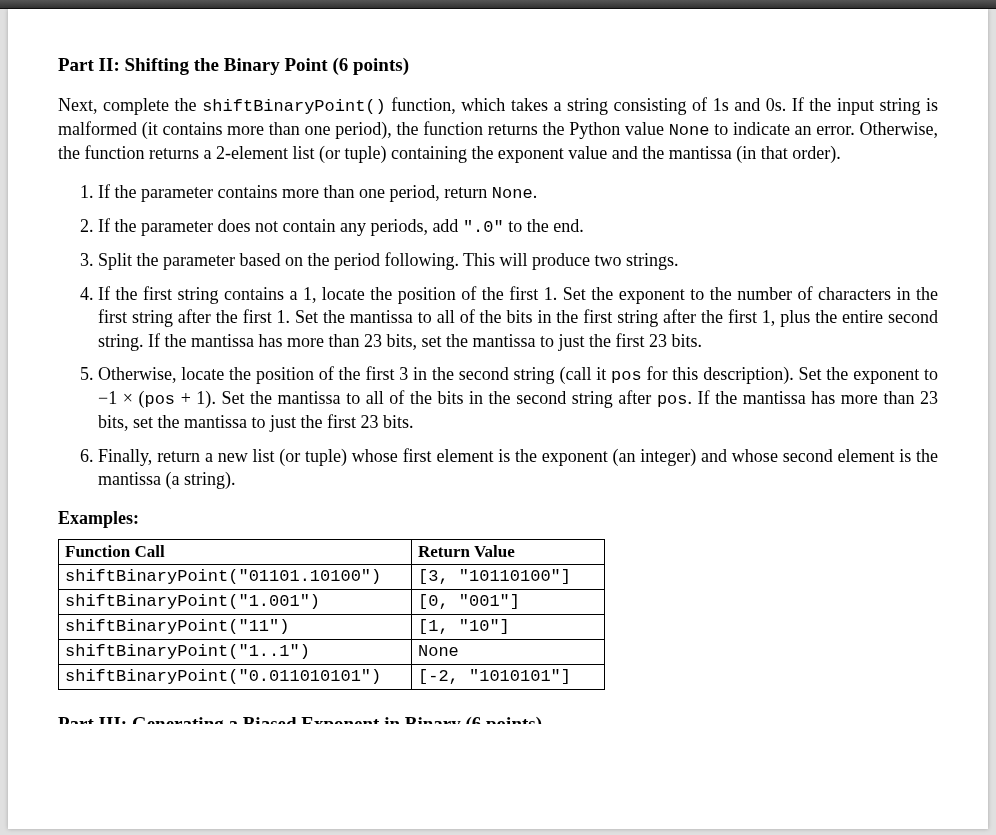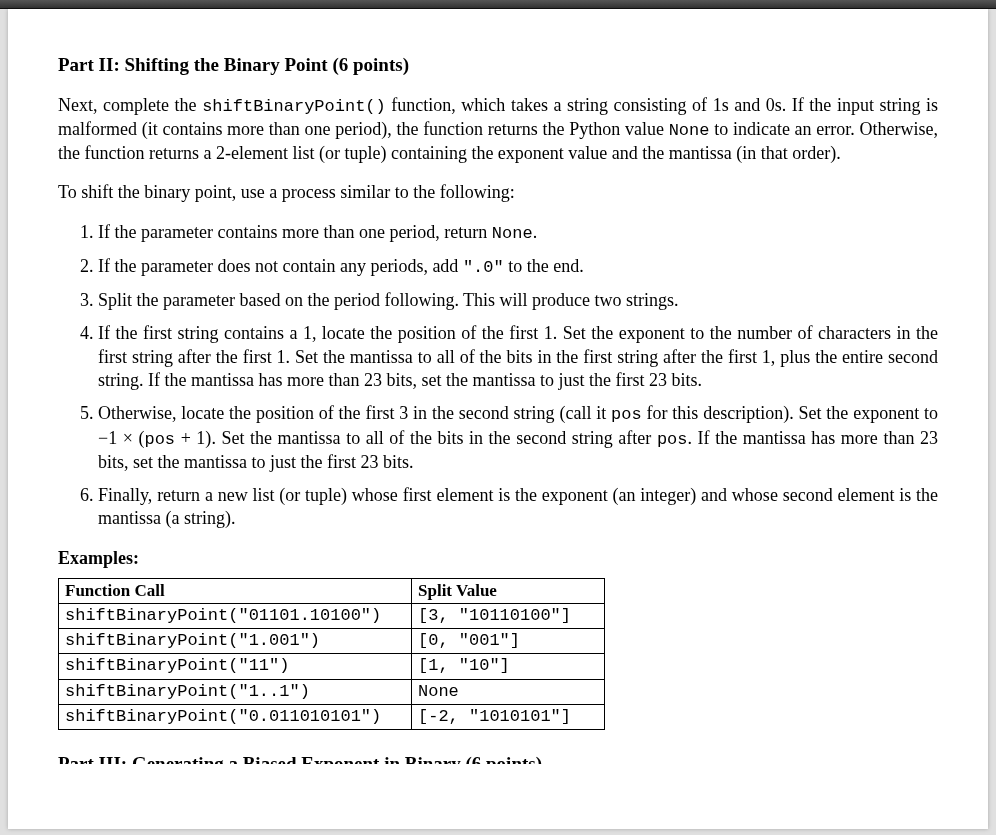--- a/index.html
+++ b/index.html
@@ -108,21 +108,20 @@
     <h2 class="section">Part II: Shifting the Binary Point (6 points)</h2>
 
     <p class="para lead">
       <span>Next, complete the </span>
       <code class="tt">shiftBinaryPoint()</code>
       <span> function, which takes a string consisting of 1s and 0s. If the input string is malformed (it contains more than one period), the function returns the Python value </span>
       <code class="tt">None</code>
       <span> to indicate an error. Otherwise, the function returns a 2-element list (or tuple) containing the exponent value and the mantissa (in that order).</span>
     </p>
 
-    <p class="para">To shift the binary point, use a process similar to the following:</p>
 
     <ol class="steps">
       <li>
         <span>If the parameter contains more than one period, return </span>
         <code class="tt">None</code><span>.</span>
       </li>
       <li>
         <span>If the parameter does not contain any periods, add </span>
         <code class="tt">".0"</code>
         <span> to the end.</span>
@@ -144,21 +143,21 @@
         <span>Finally, return a new list (or tuple) whose first element is the exponent (an integer) and whose second element is the mantissa (a string).</span>
       </li>
     </ol>
 
     <p class="examples-label">Examples:</p>
 
     <table class="examples">
       <tbody>
           <tr>
         <th>Function Call</th>
-        <th>Split Value</th>
+        <th>Return Value</th>
       </tr>
       <tr>
         <td class="c0">shiftBinaryPoint("01101.10100")</td>
         <td class="c1">[3, "10110100"]</td>
       </tr>
       <tr>
         <td class="c0">shiftBinaryPoint("1.001")</td>
         <td class="c1">[0, "001"]</td>
       </tr>
       <tr>

